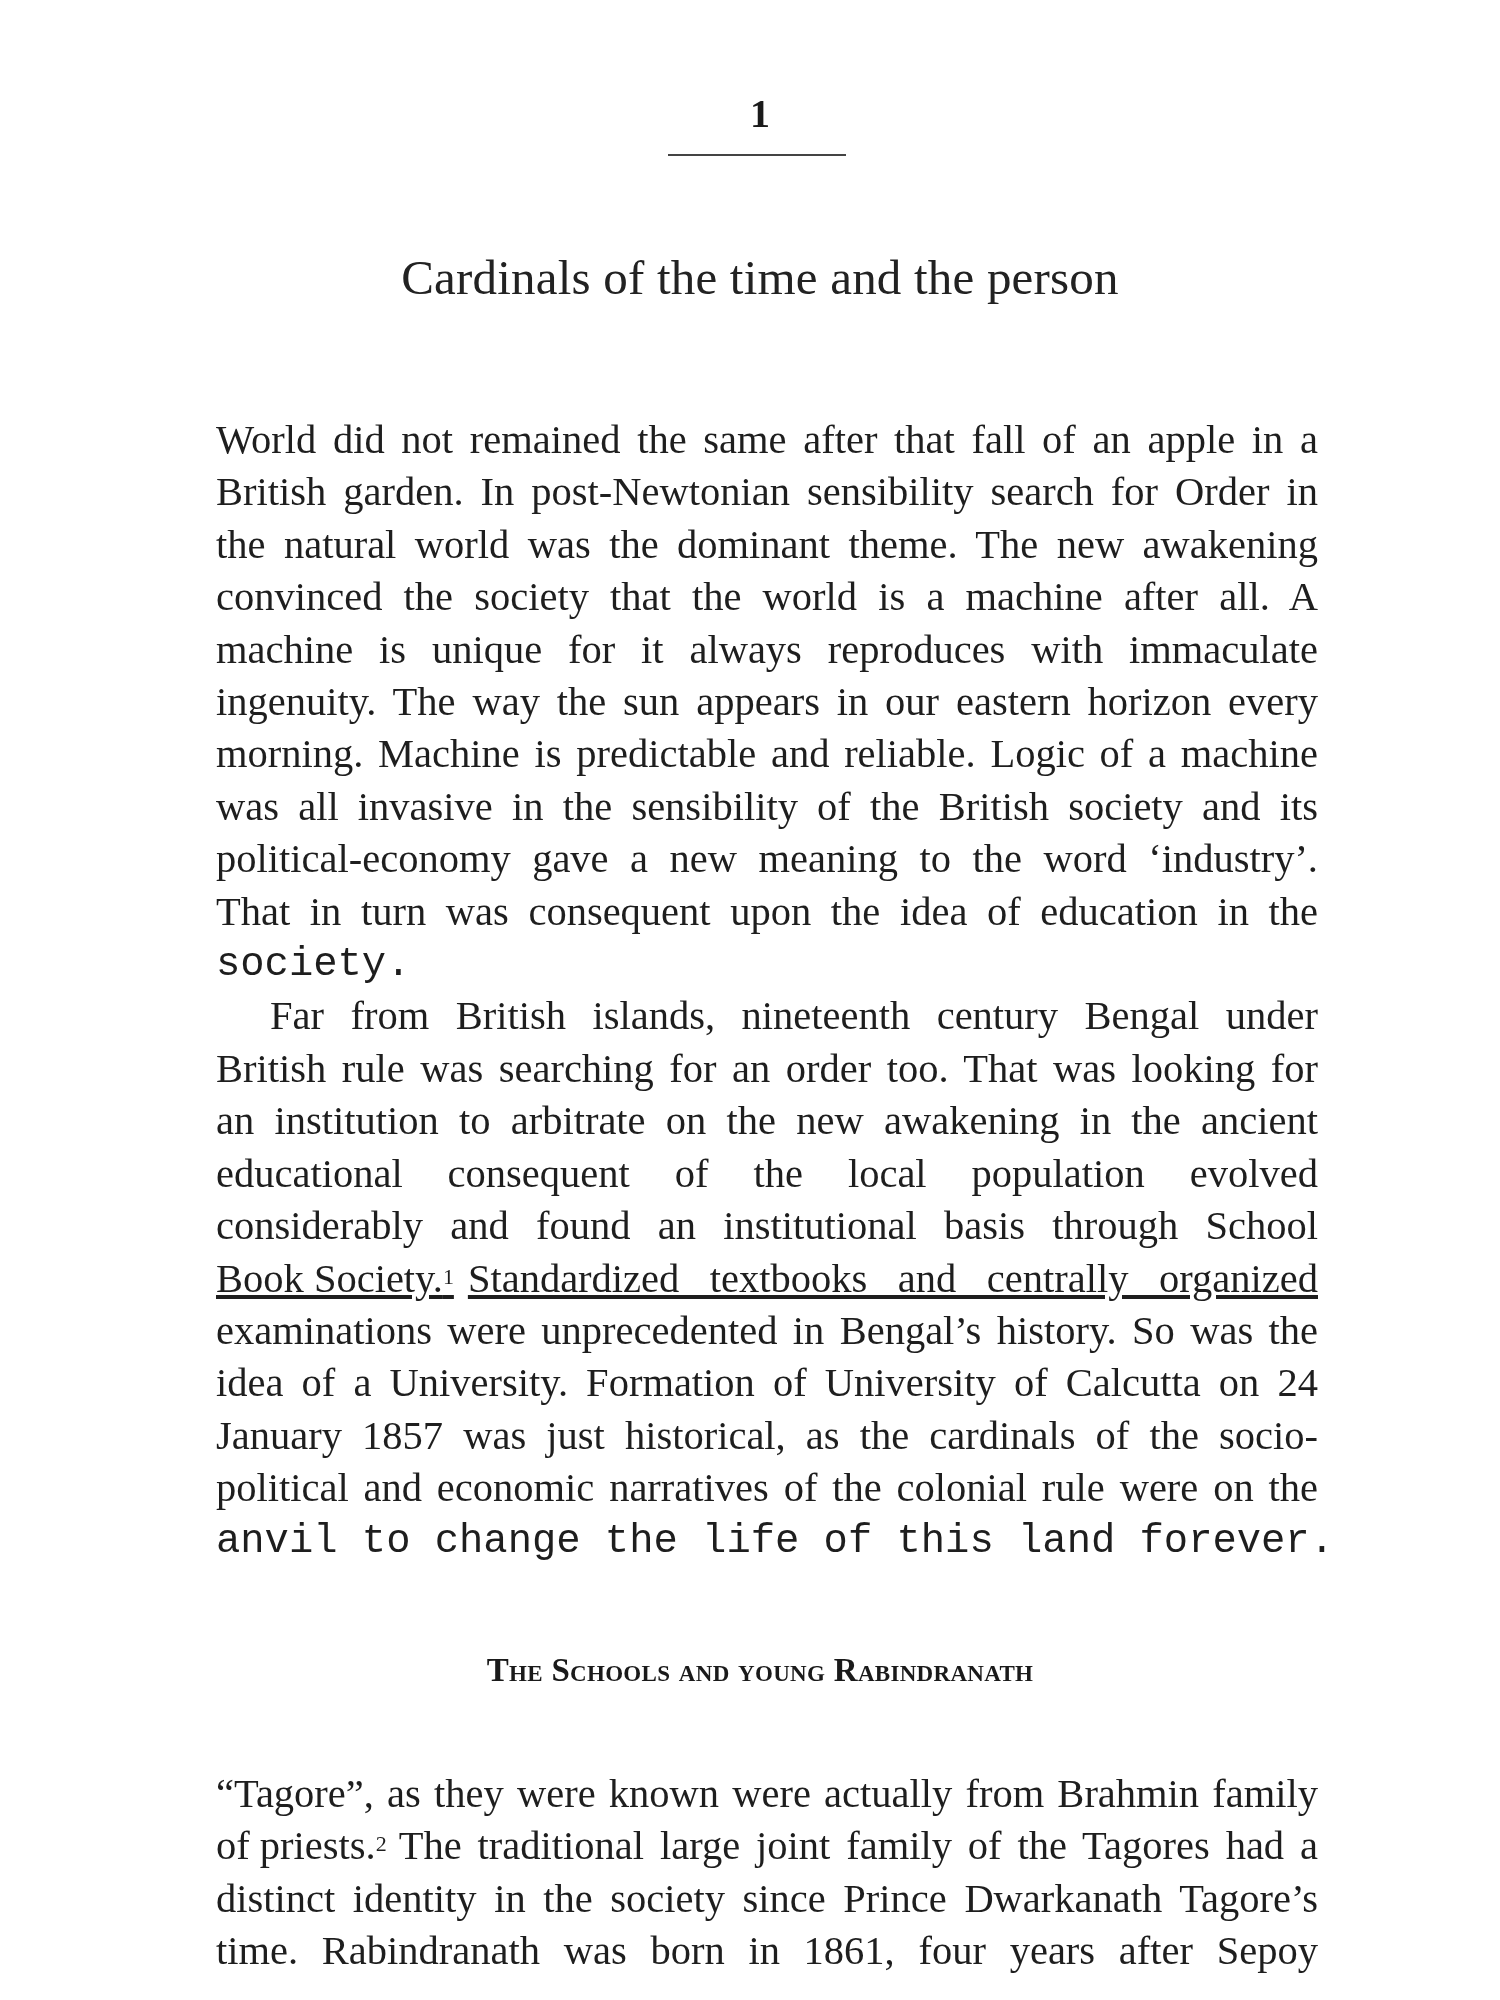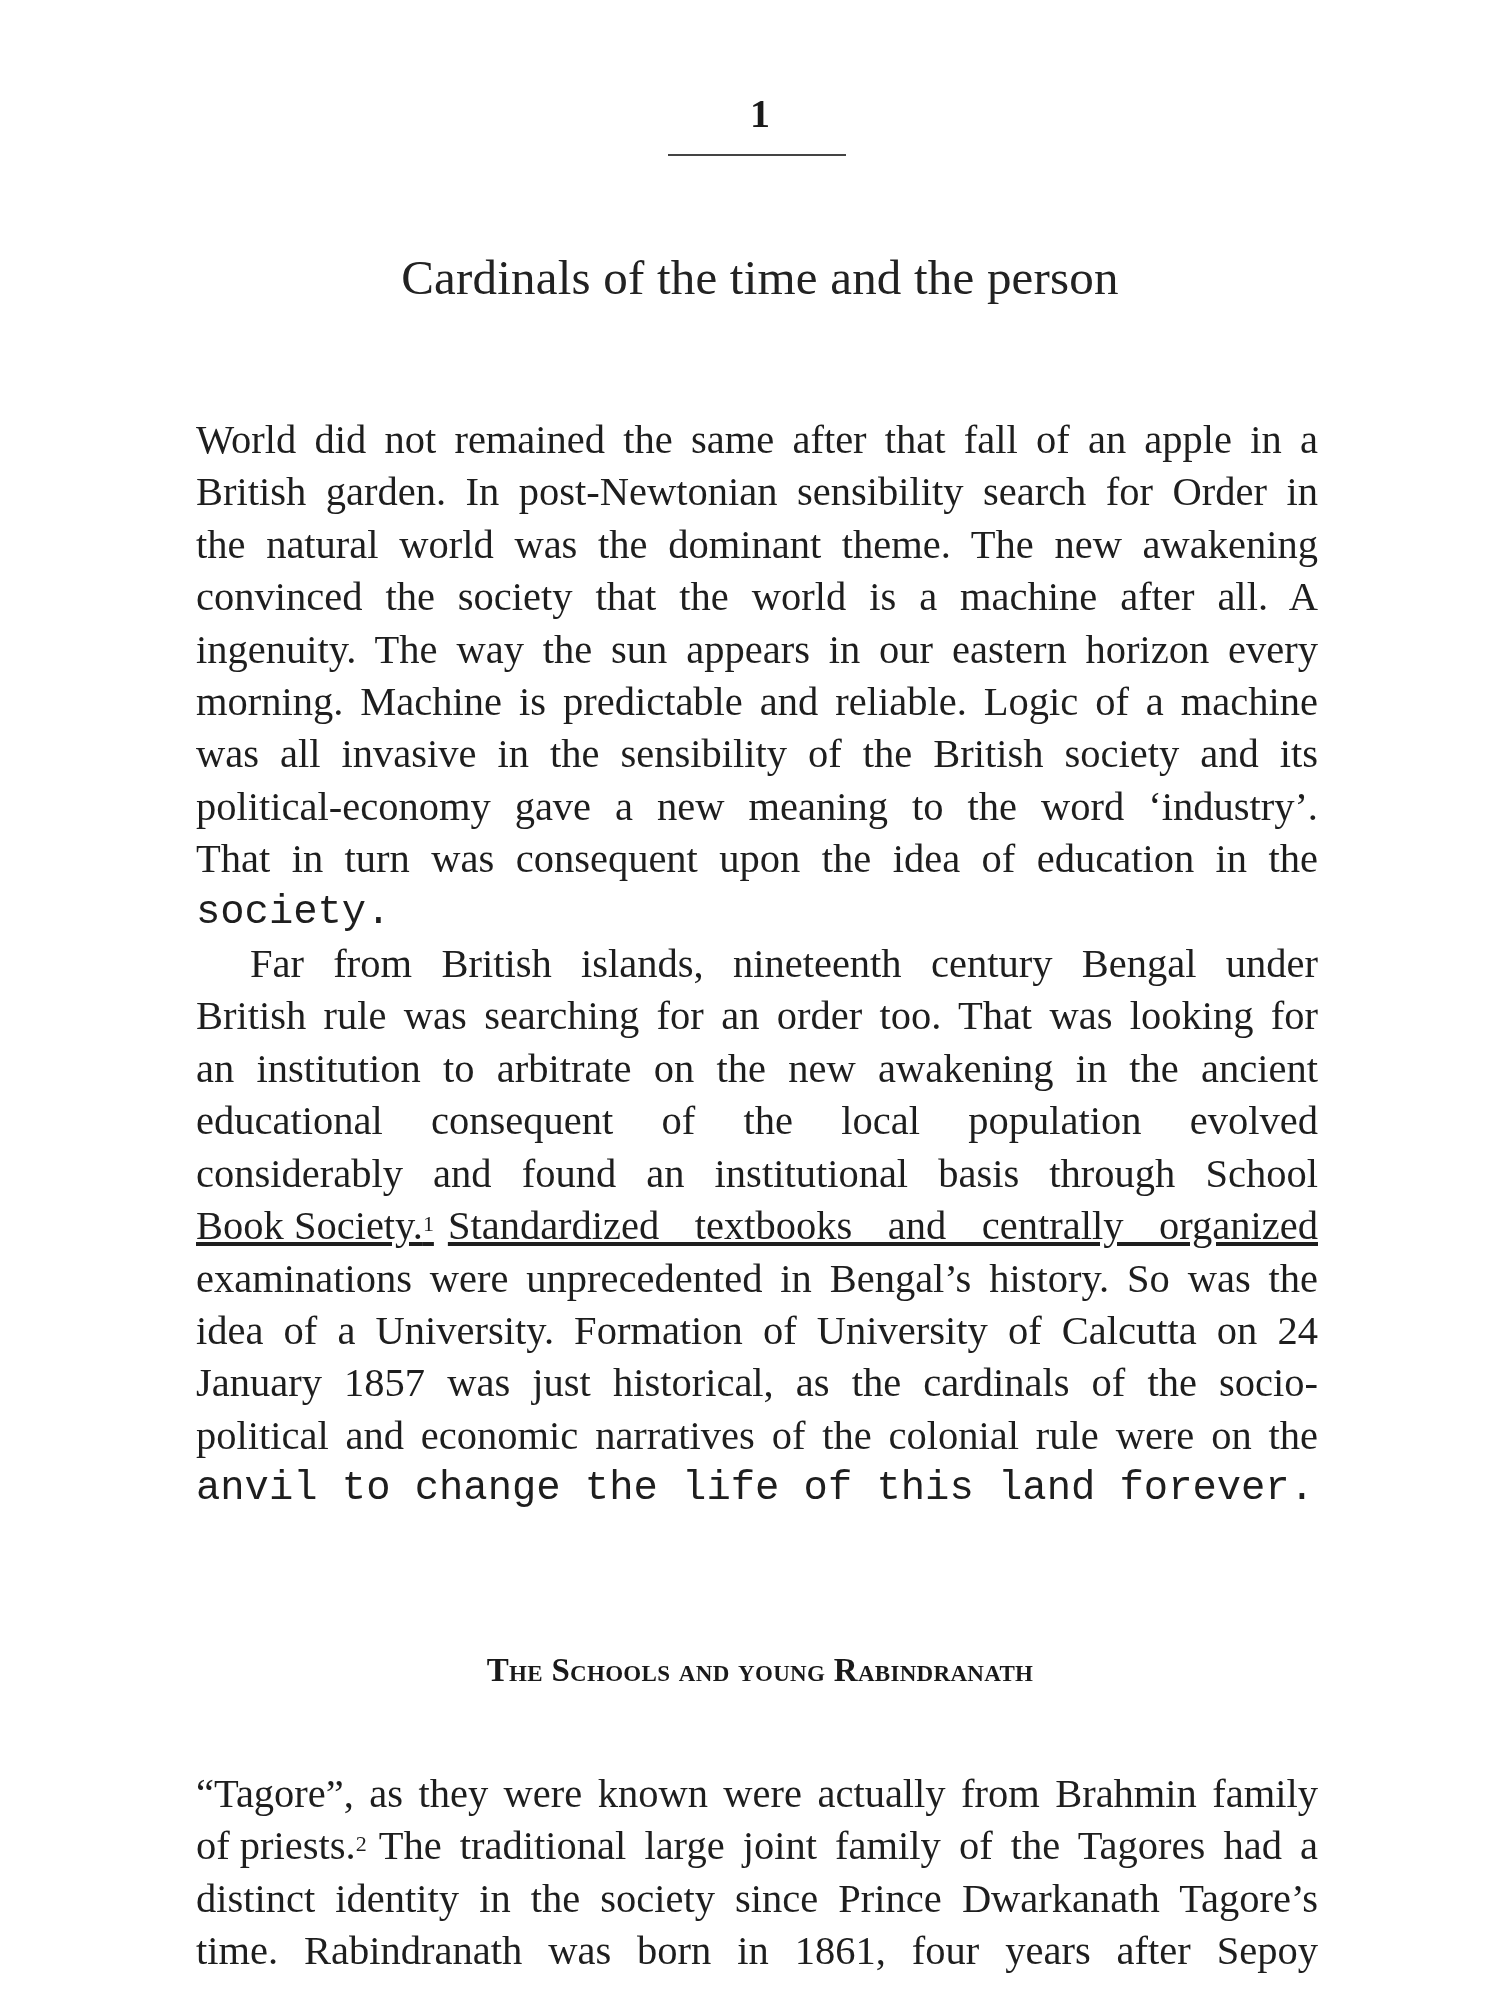--- a/index.html
+++ b/index.html
@@ -58,20 +58,21 @@
       color: #1e1e1e;
     }
     .block-1 { top: 414px; }
     .block-2 { top: 1768px; }
     .line {
       display: block;
       text-align: justify;
       text-align-last: justify;
       white-space: nowrap;
       overflow: visible;
+      margin-left: 20px;
     }
     .line.last {
       text-align-last: left;
       font-family: Liberation Mono, monospace;
     }
     .line.indent {
       padding-left: 54px;
     }
     .fn {
       font-size: 22px;
@@ -99,20 +100,21 @@
   <div class="chapter-number">1</div>
   <div class="chapter-rule"></div>
 
   <div class="chapter-title">Cardinals of the time and the person</div>
 
   <div class="body-text block-1">
     <span class="line">World did not remained the same after that fall of an apple in a</span>
     <span class="line">British garden. In post-Newtonian sensibility search for Order in</span>
     <span class="line">the natural world was the dominant theme. The new awakening</span>
     <span class="line">convinced the society that the world is a machine after all. A</span>
+    <span class="line">machine is unique for it always reproduces with immaculate</span>
     <span class="line">ingenuity. The way the sun appears in our eastern horizon every</span>
     <span class="line">morning. Machine is predictable and reliable. Logic of a machine</span>
     <span class="line">was all invasive in the sensibility of the British society and its</span>
     <span class="line">political-economy gave a new meaning to the word ‘industry’.</span>
     <span class="line">That in turn was consequent upon the idea of education in the</span>
     <span class="line last">society.</span>
     <span class="line indent">Far from British islands, nineteenth century Bengal under</span>
     <span class="line">British rule was searching for an order too. That was looking for</span>
     <span class="line">an institution to arbitrate on the new awakening in the ancient</span>
     <span class="line">educational consequent of the local population evolved</span>

